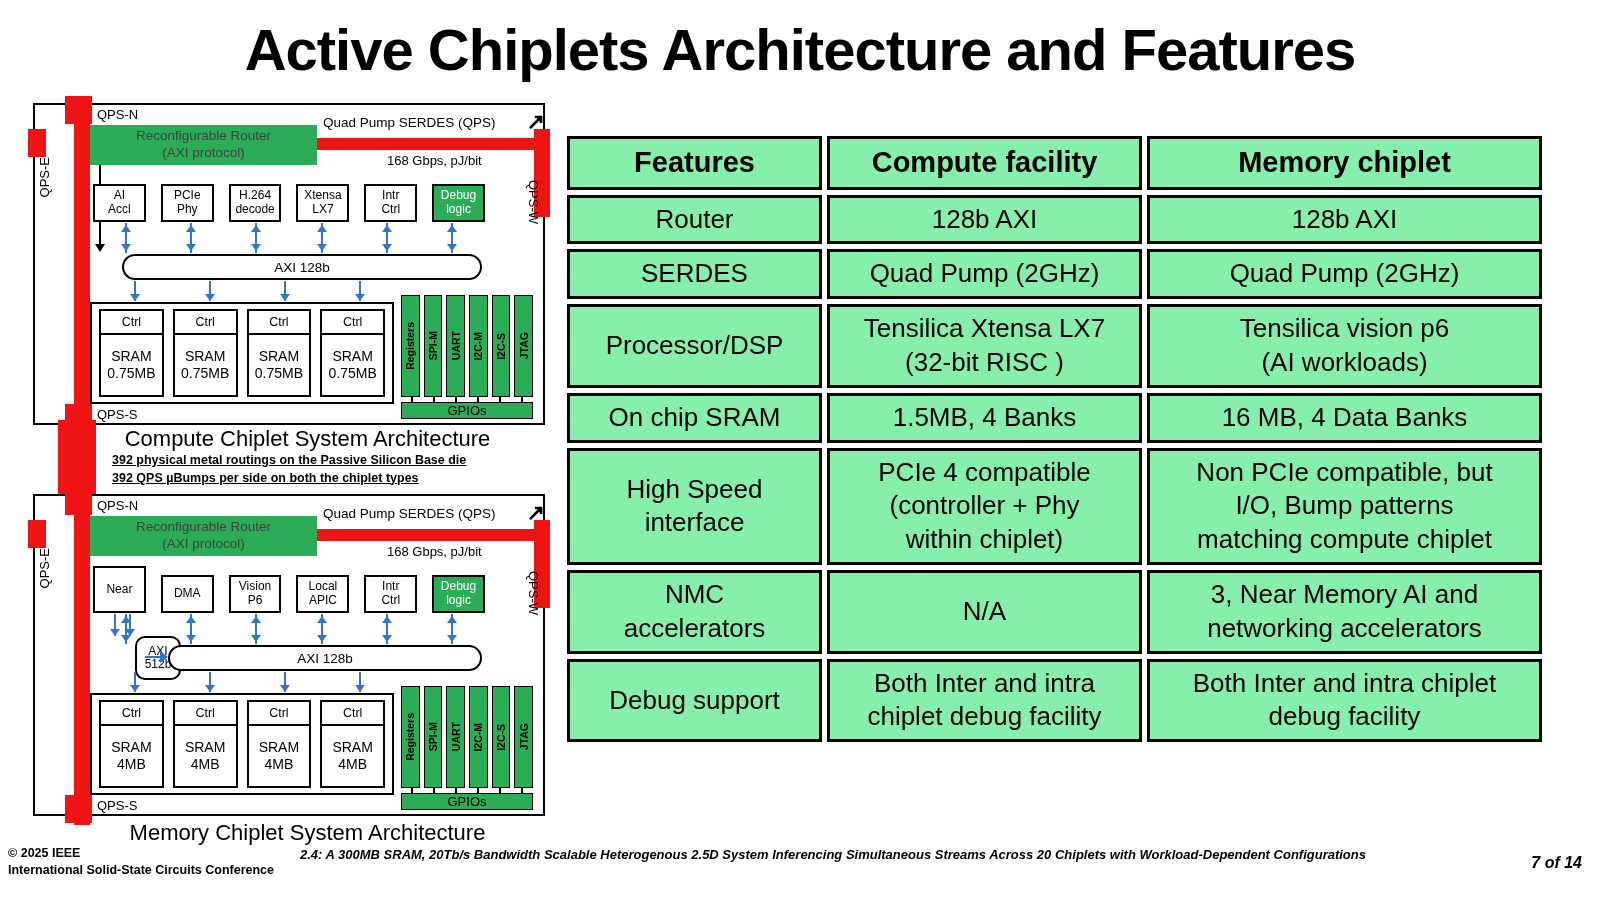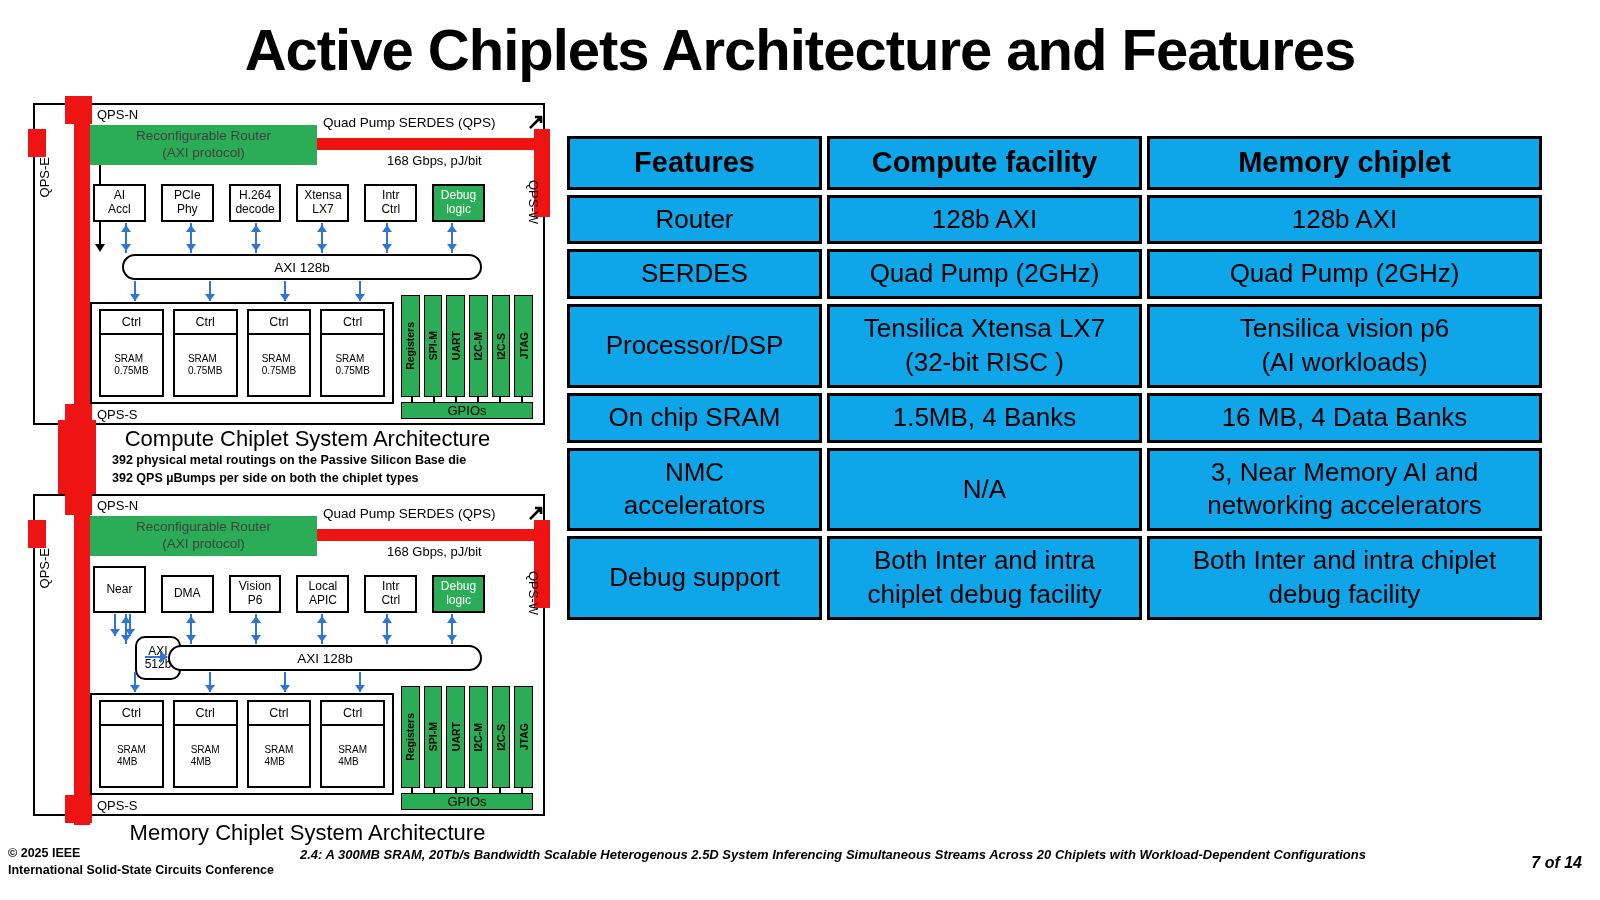--- a/index.html
+++ b/index.html
@@ -74,41 +74,41 @@
 
   .bank-arrows{ position:absolute; left:62px; top:176px; width:300px; height:20px;
                 display:flex; justify-content:space-around; }
 
   .mem-box{ position:absolute; left:55px; top:197px; width:304px; height:102px; border:2px solid #000;
             display:flex; gap:9px; padding:5px 7px; }
   .bank{ flex:1; display:flex; flex-direction:column; }
   .bank-ctrl{ border:2px solid #000; height:26px; display:flex; align-items:center; justify-content:center;
               font-size:12.5px; }
   .bank-sram{ border:2px solid #000; border-top:none; flex:1; display:flex; align-items:center;
-              justify-content:center; font-size:10px; line-height:1.2; }
+              justify-content:center; text-align:center; font-size:14px; line-height:1.2; }
 
   .periph-col{ position:absolute; left:366px; top:190px; width:132px; height:102px; display:flex; gap:4px; }
   .vbox{ flex:1; background:var(--green); border:1px solid #000; display:flex; align-items:center;
          justify-content:center; }
   .vtext{ writing-mode:vertical-rl; transform:rotate(180deg); font-size:10.5px; font-weight:bold; }
   .ticks{ position:absolute; left:366px; top:292px; width:132px; height:6px;
           display:flex; justify-content:space-around; }
   .ticks i{ width:2px; height:100%; background:#000; }
   .gpio{ position:absolute; left:366px; top:297px; width:132px; height:17px; background:var(--green);
          border:1px solid #000; display:flex; align-items:center; justify-content:center; font-size:13px; }
 
   .caption{ position:absolute; left:70px; width:475px; text-align:center; font-size:22px; }
   .cap-compute{ top:426px; } .cap-memory{ top:820px; }
-  .between-note{ position:absolute; left:112px; top:452px; font-size:12.5px; font-weight:bold; line-height:1.4; }
+  .between-note{ position:absolute; left:112px; top:452px; font-size:12.5px; font-weight:bold; line-height:1.4;text-decoration:underline; }
 
   
   .feat-table{ position:absolute; left:562px; top:131px; width:985px;
                border-collapse:separate; border-spacing:5px 5px; table-layout:fixed; }
   .feat-table th, .feat-table td{ border:3px solid #000; text-align:center; vertical-align:middle;
-               padding:5px 16px; font-size:26px; line-height:1.3; white-space:pre-line; background:#0ea5e9; }
+               padding:5px 16px; font-size:26px; line-height:1.3; white-space:pre-line; background:#86efac; }
   .feat-table th{ font-size:29px; height:50px; }
 
   
   .footer-left{ position:absolute; left:8px; top:845px; font-size:12.5px; font-weight:bold; line-height:1.35; }
   .paper-title{ position:absolute; left:300px; top:847px; width:1130px; font-size:13px;
                 font-weight:bold; font-style:italic; }
   .page-num{ position:absolute; right:18px; top:854px; font-size:16px; font-weight:bold; font-style:italic; }
 </style>
 </head>
 <body>
@@ -369,20 +369,30 @@
 (32-bit RISC )</td>
     <td data-bind="table.rows.2.memory">Tensilica vision p6
 (AI workloads)</td>
   </tr>
   <tr>
     <td data-bind="table.rows.3.feature">On chip SRAM</td>
     <td data-bind="table.rows.3.compute">1.5MB, 4 Banks</td>
     <td data-bind="table.rows.3.memory">16 MB, 4 Data Banks</td>
   </tr>
   <tr>
+    <td data-bind="table.rows.4.feature">High Speed
+interface</td>
+    <td data-bind="table.rows.4.compute">PCIe 4 compatible
+(controller + Phy
+within chiplet)</td>
+    <td data-bind="table.rows.4.memory">Non PCIe compatible, but
+I/O, Bump patterns
+matching compute chiplet</td>
+  </tr>
+  <tr>
     <td data-bind="table.rows.5.feature">NMC
 accelerators</td>
     <td data-bind="table.rows.5.compute">N/A</td>
     <td data-bind="table.rows.5.memory">3, Near Memory AI and
 networking accelerators</td>
   </tr>
   <tr>
     <td data-bind="table.rows.6.feature">Debug support</td>
     <td data-bind="table.rows.6.compute">Both Inter and intra
 chiplet debug facility</td>

